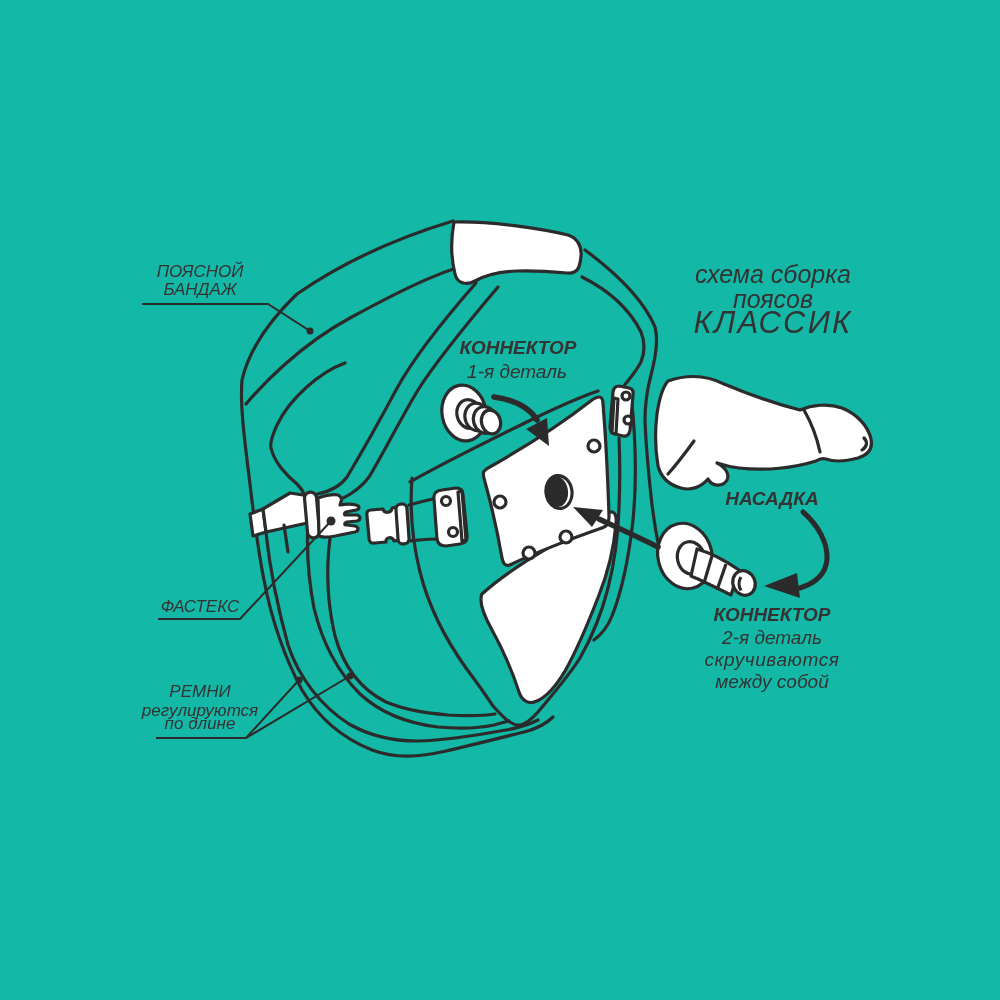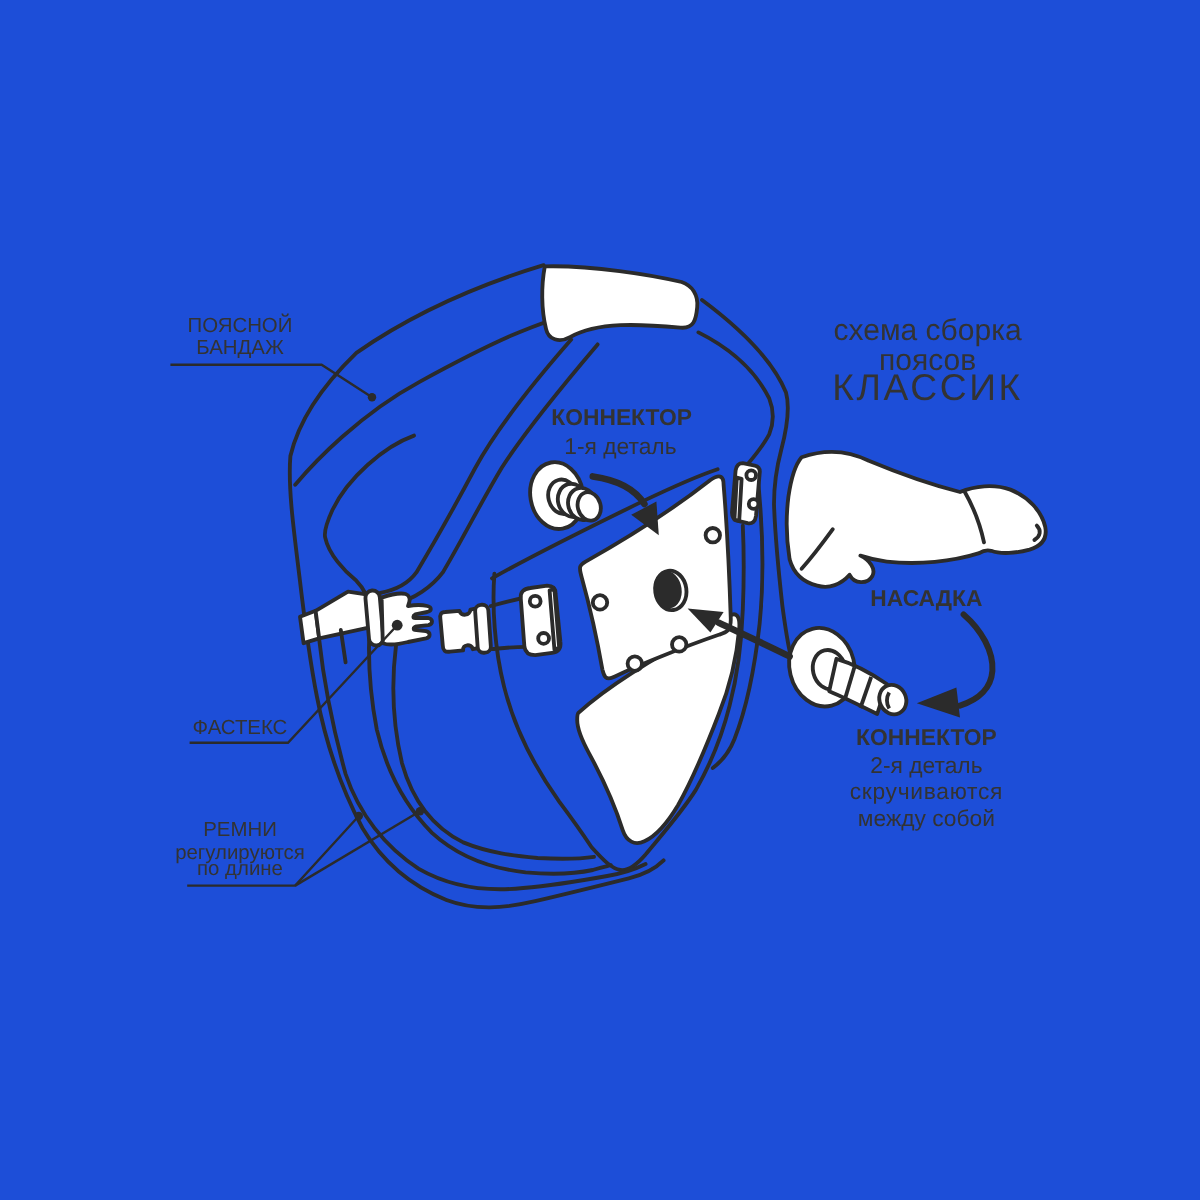--- a/index.html
+++ b/index.html
@@ -1,16 +1,16 @@
 <!DOCTYPE html>
 <html><head>
 <meta charset="utf-8">
 <style>
   html,body{margin:0;padding:0;background:#fff;}
-  .wrap{width:1000px;height:1000px;position:relative;background:#1d4ed8;overflow:hidden;}
+  .wrap{width:1000px;height:1000px;position:relative;background:#14b8a6;overflow:hidden;font-style:italic;}
   svg{position:absolute;top:0;left:0;}
   text{font-family:"Liberation Sans",sans-serif;fill:#333;}
 </style>
 </head>
 <body>
 <div class="wrap">
 <svg width="1000" height="1000" viewBox="0 0 1000 1000">
   <g fill="none" stroke="#2b2b2b" stroke-width="3.2" stroke-linecap="round" stroke-linejoin="round">
 
     <path d="M453,221 C400,237 346,260 297,294 C268,322 249,350 242,380 C240,404 244,436 249,476 C253,510 257,545 264,580 C272,622 286,660 302,690 C318,717 342,738 372,750 C396,759 420,757 446,751 C472,745 500,738 524,732 C536,729 546,724 553,717"></path>

